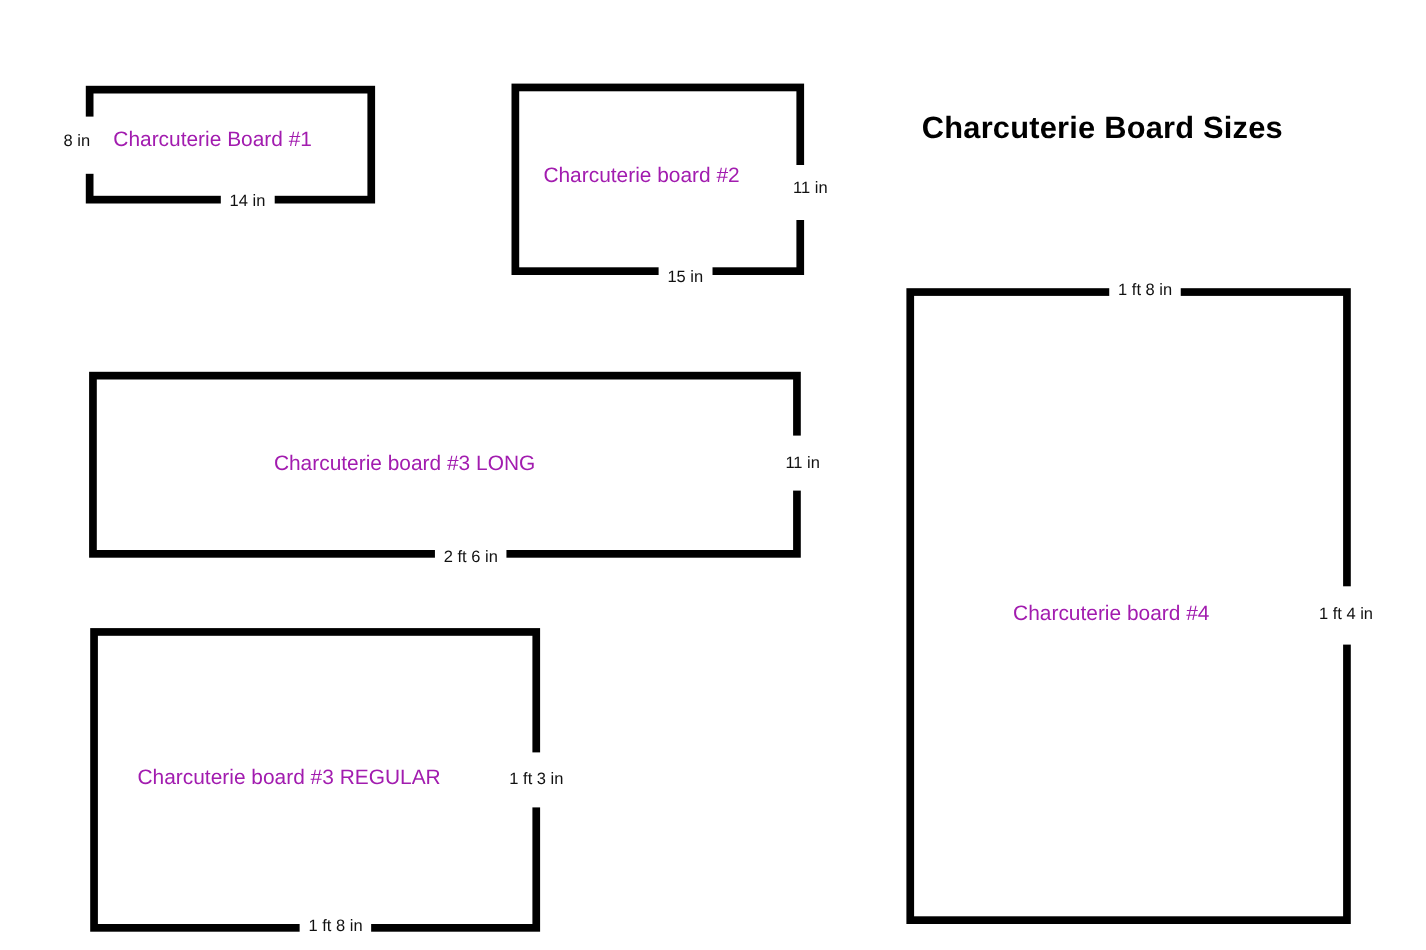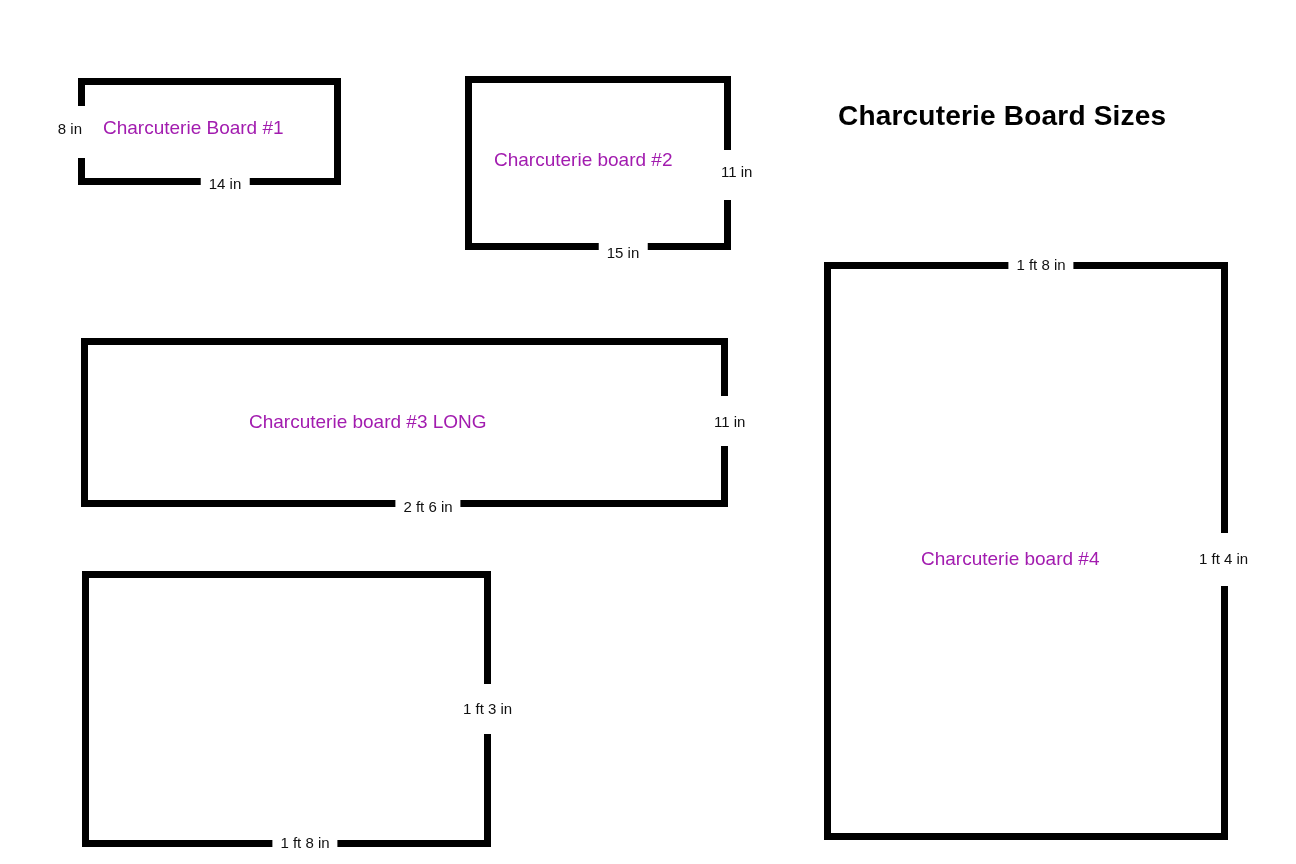--- a/index.html
+++ b/index.html
@@ -104,20 +104,21 @@
 
   <div class="knockout" style="left:719px; top:396px; width:12px; height:50px;"></div>
   <div class="dim on-line-v" style="left:706px; top:421px;">11 in</div>
   <div class="board-name" style="left:243px; top:410px;">Charcuterie board #3 LONG</div>
   <div class="dim on-line-h" style="left:404px; top:506px;">2 ft 6 in</div>
 
   <div class="board" style="left:82px; top:571px; width:409px; height:276px;"></div>
 
   <div class="knockout" style="left:482px; top:684px; width:12px; height:50px;"></div>
   <div class="dim on-line-v" style="left:455px; top:708px;">1 ft 3 in</div>
+  <div class="board-name" style="left:119px; top:696px;">Charcuterie board #3 REGULAR</div>
   <div class="dim on-line-h" style="left:281px; top:842px;">1 ft 8 in</div>
 
   <div class="board" style="left:824px; top:262px; width:404px; height:578px;"></div>
 
   <div class="knockout" style="left:1219px; top:533px; width:12px; height:53px;"></div>
   <div class="dim on-line-v" style="left:1191px; top:558px;">1 ft 4 in</div>
   <div class="dim on-line-h" style="left:1017px; top:264px;">1 ft 8 in</div>
   <div class="board-name" style="left:915px; top:535px;margin-top:12px;">Charcuterie board #4</div>
 
 </div>

